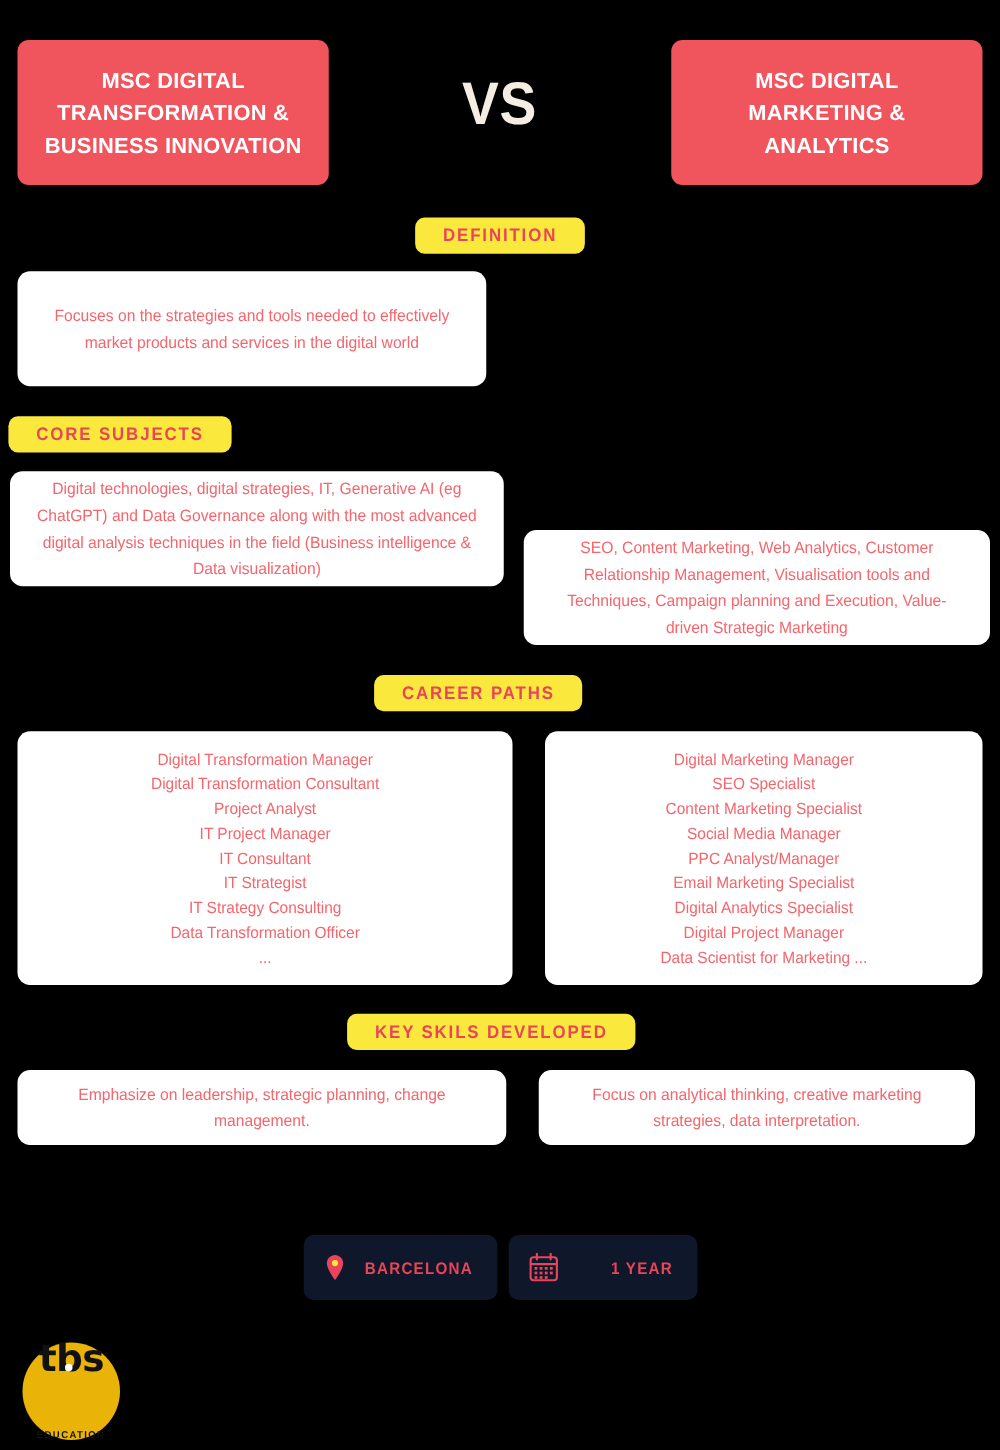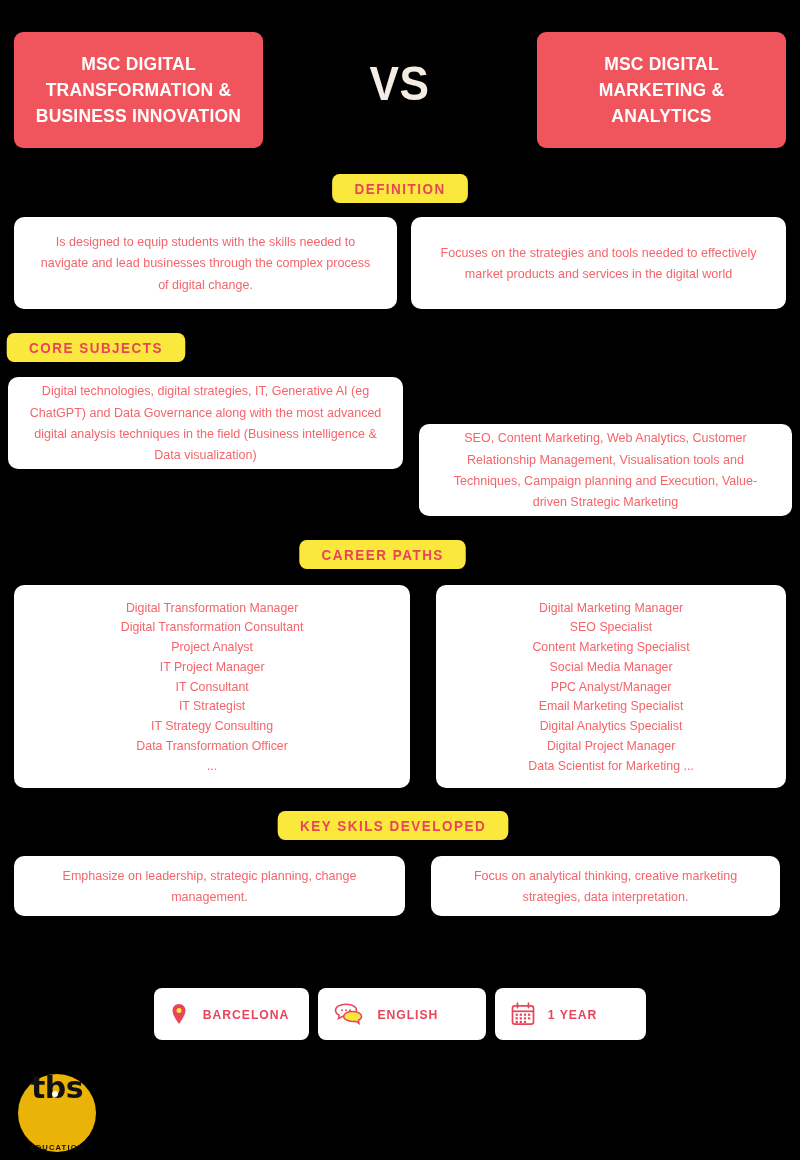--- a/index.html
+++ b/index.html
@@ -119,28 +119,29 @@
 
   
   .badges {
     display: flex;
     justify-content: center;
     gap: 9px;
     margin-top: 72px;
     padding: 0 14px;
   }
   .badge {
-    background: #ffffff;
+    background: #0f172a;
     border-radius: 8px;
     height: 52px;
     display: flex;
     align-items: center;
     padding: 0 16px;
     gap: 10px;
     box-shadow: 0 2px 4px rgba(0,0,0,0.8);
+    justify-content: space-between;
   }
   .badge .blabel {
     color: #E8455A;
     font-weight: bold;
     font-size: 13.5px;
     letter-spacing: 1.1px;
     text-transform: uppercase;
     transform: scaleX(0.9);
     white-space: nowrap;
   }
@@ -181,23 +182,20 @@
   <div class="vs">VS</div>
   <div class="prog-card">
     <div class="title">MSC DIGITAL MARKETING &amp; ANALYTICS</div>
   </div>
 </div>
 
 <div class="banner-row" style="justify-content:center; margin-top:26px;">
   <div class="banner">DEFINITION</div>
 </div>
 <div class="row def-row">
-  <div class="card def-left">
-    <p>Is designed to equip students with the skills needed to navigate and lead businesses through the complex process of digital change.</p>
-  </div>
   <div class="card def-right">
     <p>Focuses on the strategies and tools needed to effectively market products and services in the digital world</p>
   </div>
 </div>
 
 <div class="banner-row" style="margin-top:24px; padding-right:12px;">
   <div class="banner">CORE SUBJECTS</div>
 </div>
 <div class="row core-row">
   <div class="card core-left">
@@ -257,32 +255,20 @@
   <div class="badge b1">
     <span>
       <svg width="18" height="22" viewBox="0 0 18 22">
         <path d="M9 1C5.4 1 2.5 3.9 2.5 7.5C2.5 12.6 9 21 9 21C9 21 15.5 12.6 15.5 7.5C15.5 3.9 12.6 1 9 1Z" fill="#E8455A"></path>
         <circle cx="9" cy="7.4" r="2.5" fill="#FBE83C"></circle>
       </svg>
     </span>
     <span class="blabel">BARCELONA</span>
   </div>
 
-  <div class="badge b2">
-    <span>
-      <svg width="30" height="24" viewBox="0 0 30 24">
-        <path d="M12 2.2C18 2.2 22.5 4.8 22.5 8.4C22.5 12 18 14.6 12 14.6C10.8 14.6 9.7 14.5 8.7 14.3L4.4 16.6L5.2 13.1C2.9 11.9 1.5 10.3 1.5 8.4C1.5 4.8 6 2.2 12 2.2Z" fill="none" stroke="#E8455A" stroke-width="1.5"></path>
-        <circle cx="8" cy="8.3" r="0.95" fill="#E8455A"></circle>
-        <circle cx="12" cy="8.3" r="0.95" fill="#E8455A"></circle>
-        <circle cx="16" cy="8.3" r="0.95" fill="#E8455A"></circle>
-        <path d="M18.6 9.5C23.5 9.5 27.5 11.6 27.5 14.4C27.5 16 26.2 17.4 24.3 18.4L25 21.4L21.3 19.2C20.5 19.3 19.6 19.4 18.6 19.4C13.7 19.4 9.7 17.2 9.7 14.4C9.7 11.6 13.7 9.5 18.6 9.5Z" fill="#FBE83C" stroke="#E8455A" stroke-width="1.5"></path>
-      </svg>
-    </span>
-    <span class="blabel">ENGLISH</span>
-  </div>
 
   <div class="badge b3">
     <span>
       <svg width="24" height="24" viewBox="0 0 24 24">
         <rect x="1.5" y="3.8" width="21" height="18.4" rx="2.4" fill="none" stroke="#E8455A" stroke-width="1.7"></rect>
         <line x1="1.5" y1="9.3" x2="22.5" y2="9.3" stroke="#E8455A" stroke-width="1.7"></line>
         <line x1="6.5" y1="1" x2="6.5" y2="5.6" stroke="#E8455A" stroke-width="1.7" stroke-linecap="round"></line>
         <line x1="17.5" y1="1" x2="17.5" y2="5.6" stroke="#E8455A" stroke-width="1.7" stroke-linecap="round"></line>
         <g fill="#E8455A">
           <rect x="4.6" y="11.6" width="2.3" height="2.2"></rect>

